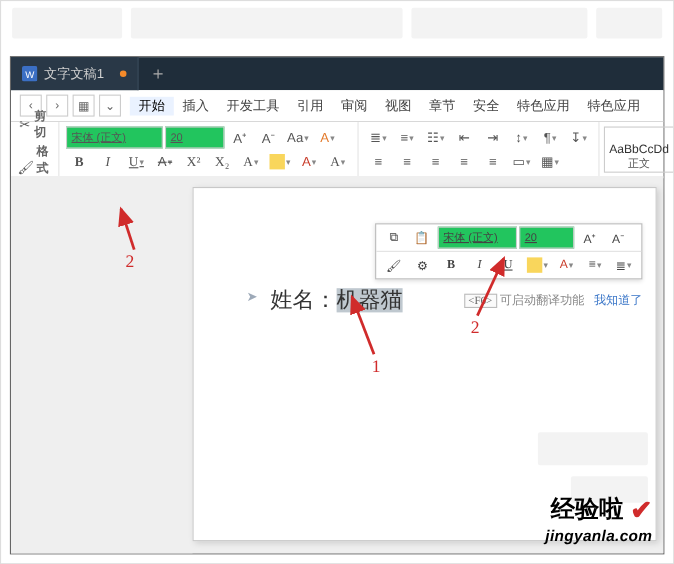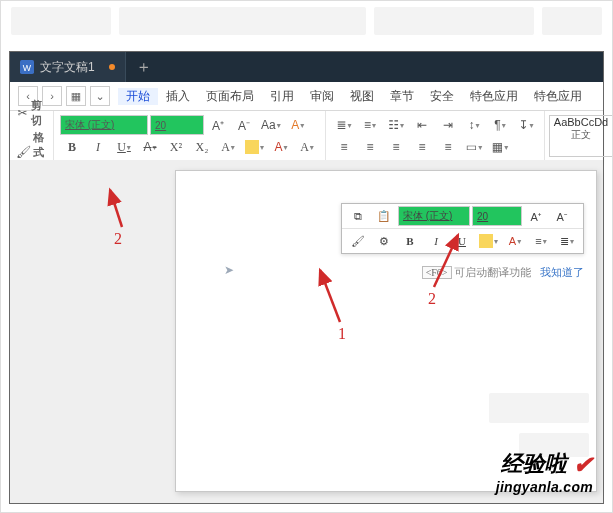--- a/index.html
+++ b/index.html
@@ -12,21 +12,21 @@
   .titlebar{height:30px;background:#1f2d3a;display:flex;align-items:center;color:#cfcfcf;font-size:12px;}
   .doc-tab{display:flex;align-items:center;gap:6px;background:#293847;height:30px;padding:0 10px;border-right:1px solid #394b5b;}
   .tab-icon{width:14px;height:14px;}
   .dot{width:6px;height:6px;border-radius:50%;background:#f48a2a;margin-left:8px;}
   .plus{color:#aaa;font-size:16px;padding:0 10px;}
   
   .menubar{height:28px;background:#fff;border-bottom:1px solid #d9d9d9;display:flex;align-items:center;font-size:12px;color:#444;}
   .menubar .smallbtns{display:flex;gap:4px;margin:0 8px;}
   .smallbtn{width:18px;height:18px;border:1px solid #ccc;display:flex;align-items:center;justify-content:center;color:#666;font-size:11px;}
   .menubar .menu{padding:0 8px;cursor:pointer;}
-  .menubar .menu.active{color:#1d4ed8;background:#eaf2ff;}
+  .menubar .menu.active{color:#000000;background:#eaf2ff;}
   
   .ribbon{height:50px;background:#fff;border-bottom:1px solid #d4d4d4;display:flex;align-items:center;font-size:12px;color:#555;box-shadow:0 2px 3px rgba(0,0,0,0.07);}
   .group{display:flex;flex-direction:column;align-items:center;padding:2px 6px;border-right:1px solid #e4e4e4;height:46px;justify-content:center;gap:2px;}
   .group .lbl{font-size:11px;color:#666;font-weight:bold;}
   .icon-box{width:18px;height:18px;display:flex;align-items:center;justify-content:center;}
   .font-group{padding:2px 6px;display:flex;flex-direction:column;gap:2px;height:46px;justify-content:center;border-right:1px solid #e4e4e4;}
   .row{display:flex;align-items:center;gap:2px;}
   .sel{border:1px solid #ccc;height:18px;font-size:10px;display:flex;align-items:center;padding:0 4px;background:#22c55e;text-decoration:underline;}
   .sel.font{width:78px;}
   .sel.size{width:44px;}
@@ -35,21 +35,21 @@
   .b{font-weight:bold;font-family:"Times New Roman";}
   .i{font-style:italic;font-family:"Times New Roman";}
   .u{text-decoration:underline;font-family:"Times New Roman";}
   .s{text-decoration:line-through;}
   .ab{font-family:"Times New Roman";}
   .colored{color:#c83c2a;}
   .yellowbg{background:#f9d65c;width:14px;height:14px;}
   .orange{color:#e37a2b;}
   .para-group{padding:2px 6px;display:flex;flex-direction:column;gap:2px;height:46px;justify-content:center;border-right:1px solid #e4e4e4;}
   .styles{display:flex;align-items:center;height:46px;}
-  .style-box{border:1px solid #ccc;height:40px;width:62px;margin-left:4px;display:flex;flex-direction:column;align-items:center;justify-content:flex-start;font-size:10px;color:#555;}
+  .style-box{border:1px solid #ccc;height:40px;width:62px;margin-left:4px;display:flex;flex-direction:column;align-items:center;justify-content:flex-end;font-size:10px;color:#555;}
   .style-box .p1{font-size:11px;color:#333;}
   
   .workspace{position:absolute;top:108px;left:0;right:0;bottom:0;background:#efefef;display:flex;}
   .leftgutter{width:165px;background:#efefef;}
   .page{background:#fff;border:1px solid #c8c8c8;box-shadow:2px 2px 6px rgba(0,0,0,0.15);margin-top:10px;width:420px;height:320px;position:relative;}
   .minibar{position:absolute;top:32px;right:12px;border:1px solid #bbb;background:#fff;font-size:11px;color:#444;box-shadow:0 1px 4px rgba(0,0,0,0.15);}
   .minibar .row{padding:2px 4px;}
   .minibar .row+.row{border-top:1px solid #e2e2e2;}
   .minibar .sel.font{width:62px;}
   .minibar .sel.size{width:40px;}
@@ -58,21 +58,21 @@
   .hint .link{color:#3a76c8;margin-left:6px;cursor:pointer;}
   .body-text{position:absolute;top:88px;left:70px;font-size:20px;color:#333;font-family:"SimSun","宋体",serif;}
   .body-text .selspan{background:#bfc8cf;}
   .para-mark{position:absolute;top:92px;left:48px;color:#9da9b8;font-size:12px;}
   
   .arrow{position:absolute;pointer-events:none;}
   .arrow svg{display:block;}
   .num{color:#d02b2b;font-size:16px;font-family:"Times New Roman";position:absolute;}
   
   .wm{position:absolute;right:10px;bottom:8px;color:#000;text-align:right;}
-  .wm .l1{font-size:22px;font-weight:900;font-style:italic;}
+  .wm .l1{font-size:22px;font-weight:900;}
   .wm .chk{color:#d02b2b;font-size:24px;vertical-align:middle;}
   .wm .l2{font-size:14px;font-style:italic;font-weight:bold;letter-spacing:0.3px;}
   .blur-bot{position:absolute;height:30px;width:100px;background:#f3f3f3;border-radius:2px;}
 </style>
 </head>
 <body>
 <div class="canvas">
 
   <div class="blur-row">
     <div class="blur" style="flex:0 0 100px"></div>
@@ -97,21 +97,21 @@
 
     <div class="menubar">
       <div class="smallbtns">
         <div class="smallbtn">‹</div>
         <div class="smallbtn">›</div>
         <div class="smallbtn">▦</div>
         <div class="smallbtn">⌄</div>
       </div>
       <span class="menu active">开始</span>
       <span class="menu">插入</span>
-      <span class="menu">页面布局</span>
+      <span class="menu">开发工具</span>
       <span class="menu">引用</span>
       <span class="menu">审阅</span>
       <span class="menu">视图</span>
       <span class="menu">章节</span>
       <span class="menu">安全</span>
       <span class="menu">特色应用</span>
       <span class="menu">特色应用</span>
     </div>
 
     <div class="ribbon">
@@ -215,20 +215,23 @@
           </div>
         </div>
 
         <div class="hint">
           <span class="kbd">&lt;F6&gt;</span>
           <span>可启动翻译功能</span>
           <span class="link">我知道了</span>
         </div>
 
         <span class="para-mark">➤</span>
+        <div class="body-text">
+          <span>姓名：</span><span class="selspan">机器猫</span>
+        </div>
 
       </div>
     </div>
 
     <div class="arrow" style="left:90px;top:135px;">
       <svg width="40" height="44">
           <defs>
             <marker id="ah1" markerWidth="8" markerHeight="8" refX="6" refY="3" orient="auto">
               <path d="M0,0 L7,3 L0,6 Z" fill="#d02b2b"></path>
             </marker>

